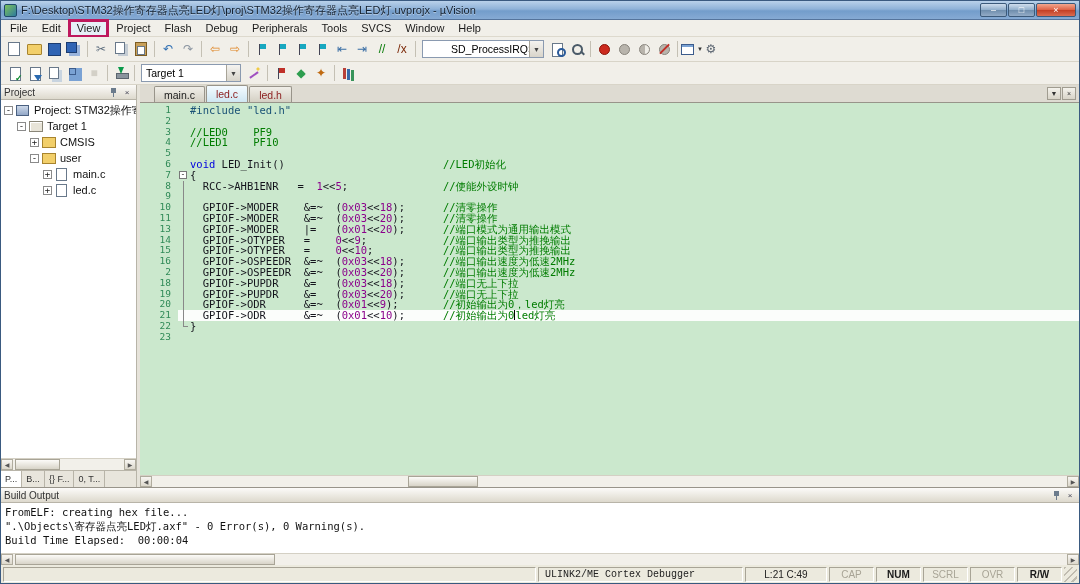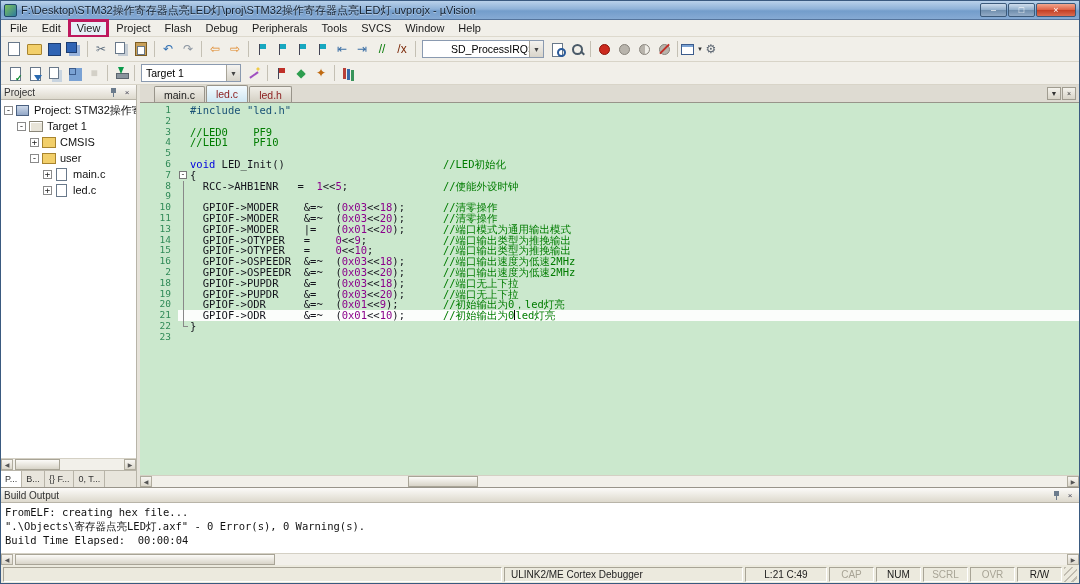--- a/index.html
+++ b/index.html
@@ -127,21 +127,21 @@
 
 
 .build-output{height:78px;flex:none;display:flex;flex-direction:column;border-top:1px solid #98948a;background:#fff;}
 .bo-lines{flex:1;font-family:"DejaVu Sans Mono",monospace;font-size:10.5px;line-height:14px;padding:2px 4px;color:#111;overflow:hidden;white-space:pre;}
 
 
 .statusbar{height:18px;flex:none;display:flex;align-items:stretch;gap:2px;background:#eceade;padding:2px 2px 1px;font-size:10px;color:#222;}
 .sb-seg{border:1px solid;border-color:#a8a496 #fff #fff #a8a496;display:flex;align-items:center;padding:0 6px;white-space:nowrap;}
 .sb-seg.grow{flex:1;}
 .sb-flag{width:45px;justify-content:center;color:#a8a496;padding:0;}
-.sb-flag.on{color:#1a1a1a;}
+.sb-flag.on{color:#1a1a1a;font-weight:bold;}
 .sb-grip{width:13px;border:none;background:repeating-linear-gradient(135deg,#c0bcb0 0 2px,transparent 2px 5px);}
 </style>
 </head>
 <body>
 
 <div class="window">
 
   <div class="titlebar">
     <span class="ic-app"></span>
     <span class="title-text">F:\Desktop\STM32操作寄存器点亮LED灯\proj\STM32操作寄存器点亮LED灯.uvprojx - µVision</span>
@@ -544,21 +544,21 @@
       <span class="sb-btn">◀</span>
       <span class="sb-track">
           <span class="sb-thumb" style="left:2px;width:260px;"></span>
         </span>
       <span class="sb-btn">▶</span>
     </div>
   </div>
 
   <div class="statusbar">
     <span class="sb-seg grow"></span>
-    <span class="sb-seg" style="width:239px;">ULINK2/ME Cortex Debugger</span>
+    <span class="sb-seg" style="width:205px;font-family:Liberation Mono, monospace;">ULINK2/ME Cortex Debugger</span>
     <span class="sb-seg" style="width:82px;justify-content:center;">L:21 C:49</span>
     <span style="display:flex;gap:2px;">
         <span class="sb-seg sb-flag">CAP</span>
         <span class="sb-seg sb-flag on">NUM</span>
         <span class="sb-seg sb-flag">SCRL</span>
         <span class="sb-seg sb-flag">OVR</span>
         <span class="sb-seg sb-flag on">R/W</span>
       </span>
     <span class="sb-grip"></span>
   </div>

